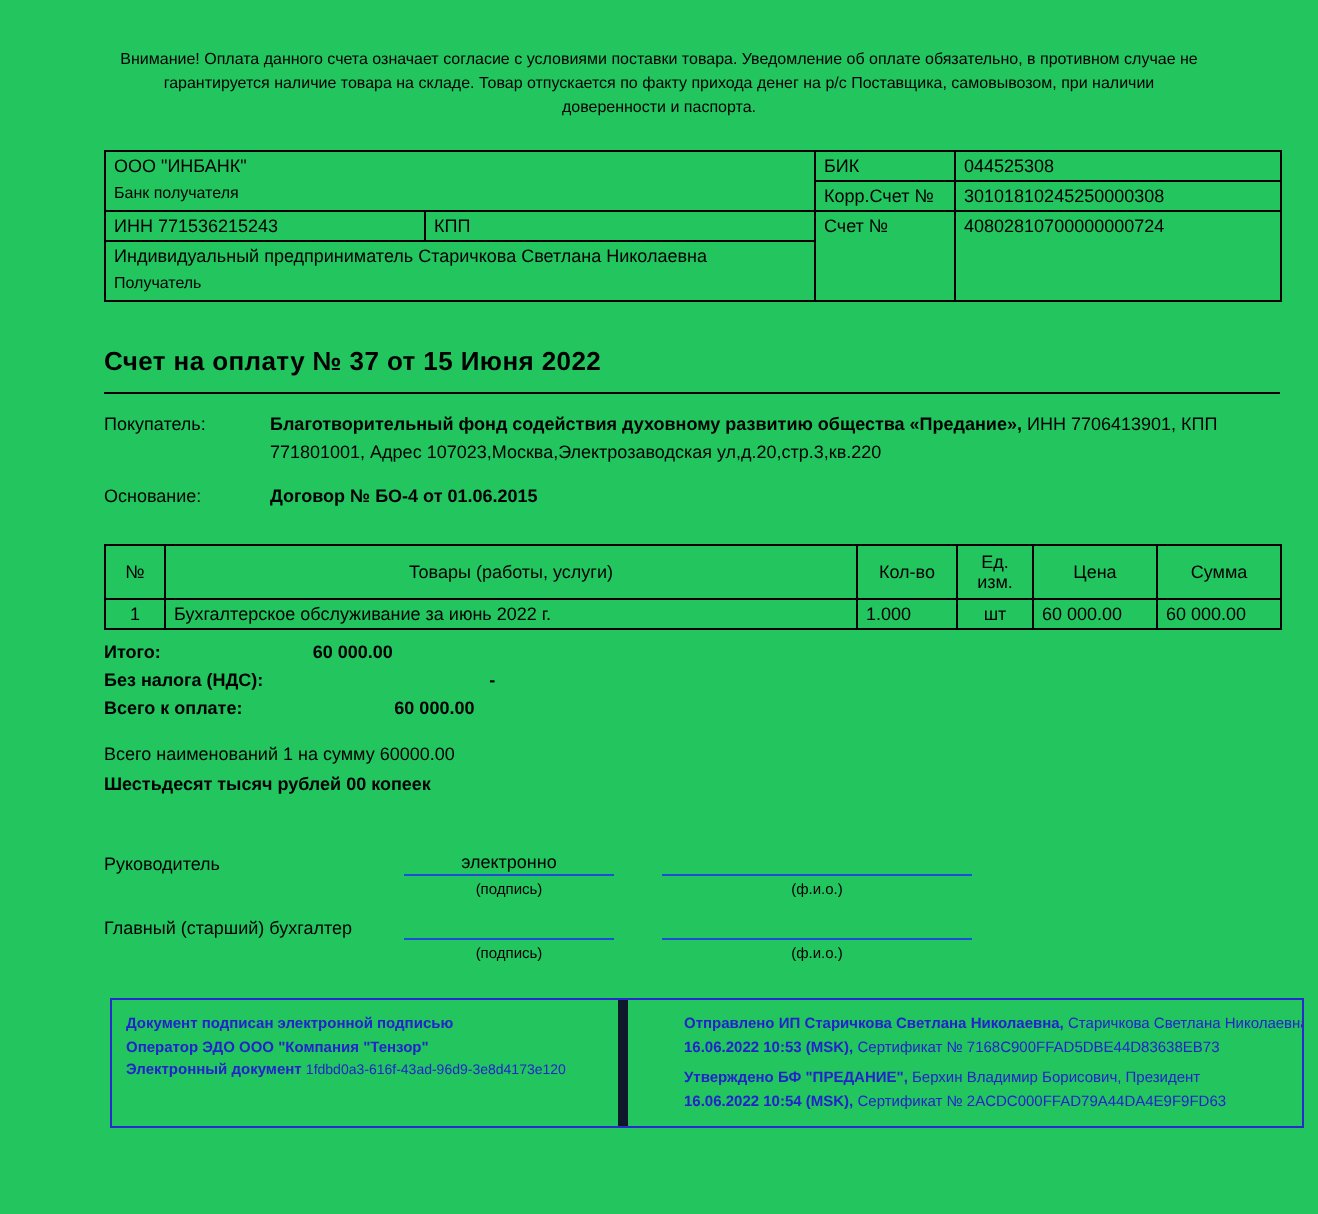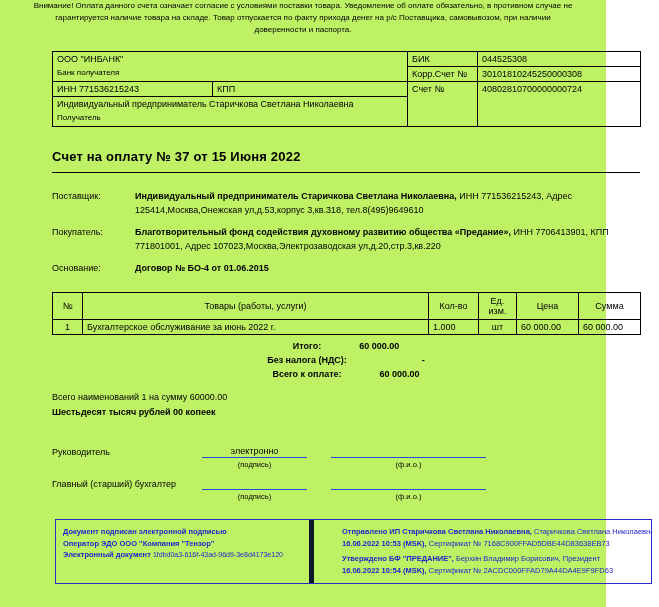--- a/index.html
+++ b/index.html
@@ -2,21 +2,21 @@
 <html><head>
 <meta charset="utf-8">
 <style>
   * { margin:0; padding:0; box-sizing:border-box; }
   html, body { background:#ffffff; }
   body {
     width:659px; height:607px;
     font-family:"Liberation Sans", sans-serif;
     color:#000; overflow:hidden;
   }
-  .page { width:606px; height:607px; padding-top:0; position:relative; background:#bef264; }
+  .page { width:659px; height:607px; padding-top:24px; position:relative; background:#22c55e; }
 
   .warning { width:548px; margin:0 auto; text-align:center; font-size:8px; line-height:1.5; }
 
   table.bank { border-collapse:collapse; table-layout:fixed; width:588px; margin:15px 0 0 52px; font-size:9px; }
   table.bank td { border:1px solid #000; padding:2px 4px; vertical-align:top; overflow:hidden; }
   .bank-sub { font-size:8px; margin-top:4px; }
 
   .title { margin:22px 0 0 52px; font-size:13px; font-weight:bold; letter-spacing:0.2px; }
   .title-rule { width:588px; margin:8px 0 0 52px; border-top:1px solid #000; }
 
@@ -28,21 +28,21 @@
   .basis-row { margin-top:9px; }
   .b { font-weight:bold; }
 
   table.items { border-collapse:collapse; table-layout:fixed; width:588px; margin:16px 0 0 52px; font-size:9px; }
   table.items th, table.items td { border:1px solid #000; padding:2px 4px; }
   table.items th { font-weight:normal; text-align:center; vertical-align:middle; padding:3px 2px; }
   .col-num{width:30px;} .col-name{width:346px;} .col-qty{width:50px;} .col-unit{width:38px;} .col-price{width:62px;} .col-sum{width:62px;}
   .ta-c{text-align:center;} .ta-r{text-align:left;} .ta-l{text-align:left;}
 
   .totals { width:588px; margin-left:52px; margin-top:6px; font-size:9px; font-weight:bold; }
-  .total-row { display:flex; justify-content:center; margin-top:4px; }
+  .total-row { display:flex; justify-content:flex-start; margin-top:4px;gap:38px; }
   .total-label { text-align:right; }
   .total-value { width:78px; text-align:right; }
 
   .summary { margin:11px 0 0 52px; font-size:9px; line-height:1.7; }
 
   .sig-section { margin:26px 0 0 52px; font-size:9px; }
   .sig-row { display:flex; align-items:flex-end; }
   .sig-row + .sig-row { margin-top:9px; }
   .sig-label { width:150px; flex:none; margin-bottom:12px; }
   .sig-line-block { width:105px; margin-right:24px; }
@@ -95,24 +95,20 @@
         <div>Индивидуальный предприниматель Старичкова Светлана Николаевна</div>
         <div class="bank-sub">Получатель</div>
       </td>
     </tr>
   </tbody>
     </table>
 
   <div class="title">Счет на оплату № 37 от 15  Июня  2022</div>
   <div class="title-rule"></div>
 
-  <div class="party-row supplier-row">
-    <div class="party-label">Поставщик:</div>
-    <div class="party-value"><span class="b">Индивидуальный предприниматель Старичкова Светлана Николаевна,</span><span> ИНН 771536215243, Адрес 125414,Москва,Онежская ул,д.53,корпус 3,кв.318, тел.8(495)9649610</span></div>
-  </div>
 
   <div class="party-row buyer-row">
     <div class="party-label">Покупатель:</div>
     <div class="party-value"><span class="b">Благотворительный фонд содействия духовному развитию общества «Предание»,</span><span> ИНН 7706413901, КПП 771801001, Адрес 107023,Москва,Электрозаводская ул,д.20,стр.3,кв.220</span></div>
   </div>
 
   <div class="party-row basis-row">
     <div class="party-label">Основание:</div>
     <div class="party-value b">Договор № БО-4 от 01.06.2015</div>
   </div>

